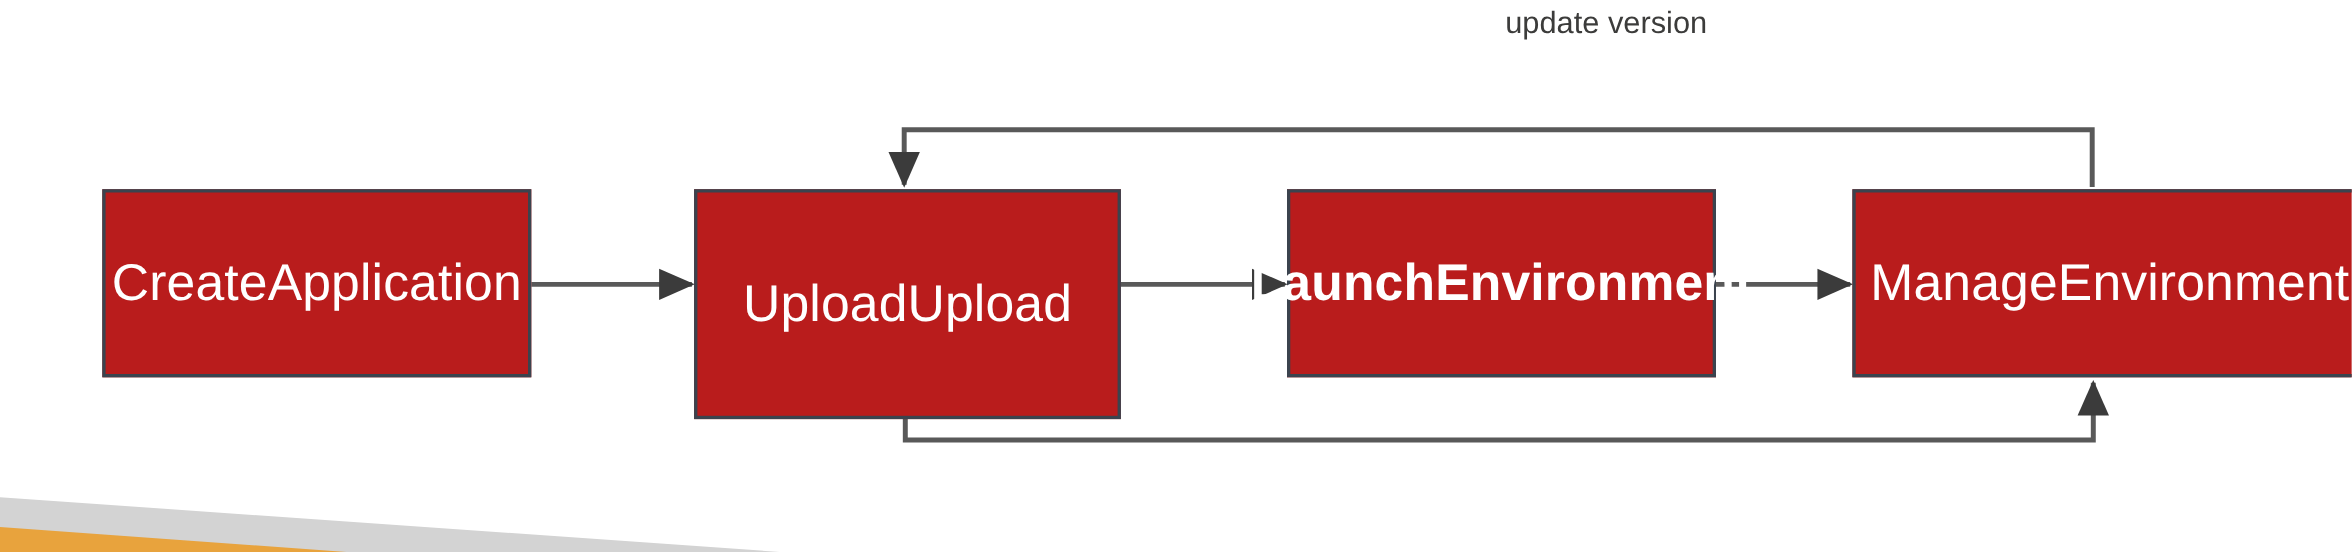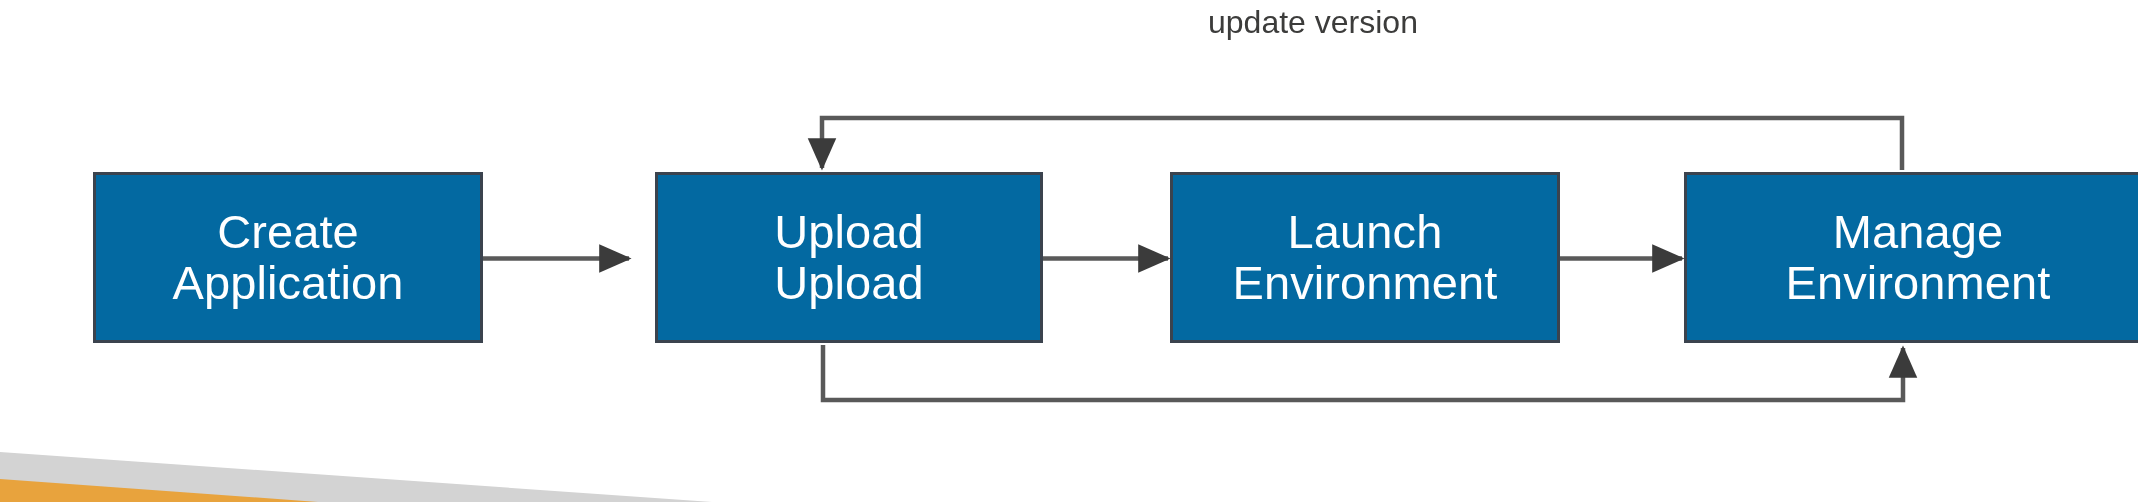--- a/index.html
+++ b/index.html
@@ -23,45 +23,45 @@
     position: absolute;
     left: 0;
     top: 0;
     width: 2138px;
     height: 502px;
     display: block;
   }
   .node-box {
     position: absolute;
     box-sizing: border-box;
-    background: #0369a1;
+    background: #b91c1c;
     border: 3px solid #3b434e;
     display: flex;
-    flex-direction: column;
+    flex-direction: row;
     align-items: center;
     justify-content: center;
     color: #ffffff;
     font-size: 47px;
     line-height: 1.08;
     letter-spacing: 0.1px;
     text-align: center;
     z-index: 3;
     user-select: none;
   }
   .node-box .node-line {
     display: block;
     white-space: nowrap;
   }
   .edge-label {
     position: absolute;
     color: #3c3c3b;
-    font-size: 32px;
+    font-size: 28px;
     line-height: 1.05;
     white-space: nowrap;
-    text-align: left;
+    text-align: right;
     z-index: 4;
     user-select: none;
   }
 </style>
 </head>
 <body>
 
 <div id="slide">
 
   <svg id="diagram-svg" viewBox="0 0 2138 502" xmlns="http://www.w3.org/2000/svg">
@@ -83,26 +83,26 @@
 
     <polygon points="0,452 712,502 0,502" fill="#d3d3d3"></polygon>
     <polygon points="0,479 318,502 0,502" fill="#e8a33d"></polygon>
   </svg>
 
   <div class="node-box" style="left:93px; top:172px; width:390px; height:171px;">
     <span class="node-line">Create</span>
     <span class="node-line">Application</span>
   </div>
 
-  <div class="node-box" style="left:631px; top:172px; width:388px; height:171px;margin-left:24px;">
+  <div class="node-box" style="left:631px; top:172px; width:388px; height:209px;">
     <span class="node-line">Upload</span>
     <span class="node-line">Upload</span>
   </div>
 
-  <div class="node-box" style="left:1170px; top:172px; width:390px; height:171px;">
+  <div class="node-box" style="left:1170px; top:172px; width:390px; height:171px;font-weight:bold;">
     <span class="node-line">Launch</span>
     <span class="node-line">Environment</span>
   </div>
 
   <div class="node-box" style="left:1684px; top:172px; width:468px; height:171px;">
     <span class="node-line">Manage</span>
     <span class="node-line">Environment</span>
   </div>
 
   <div class="edge-label" style="left:1208px; top:6px; width:344px;">update version</div>

